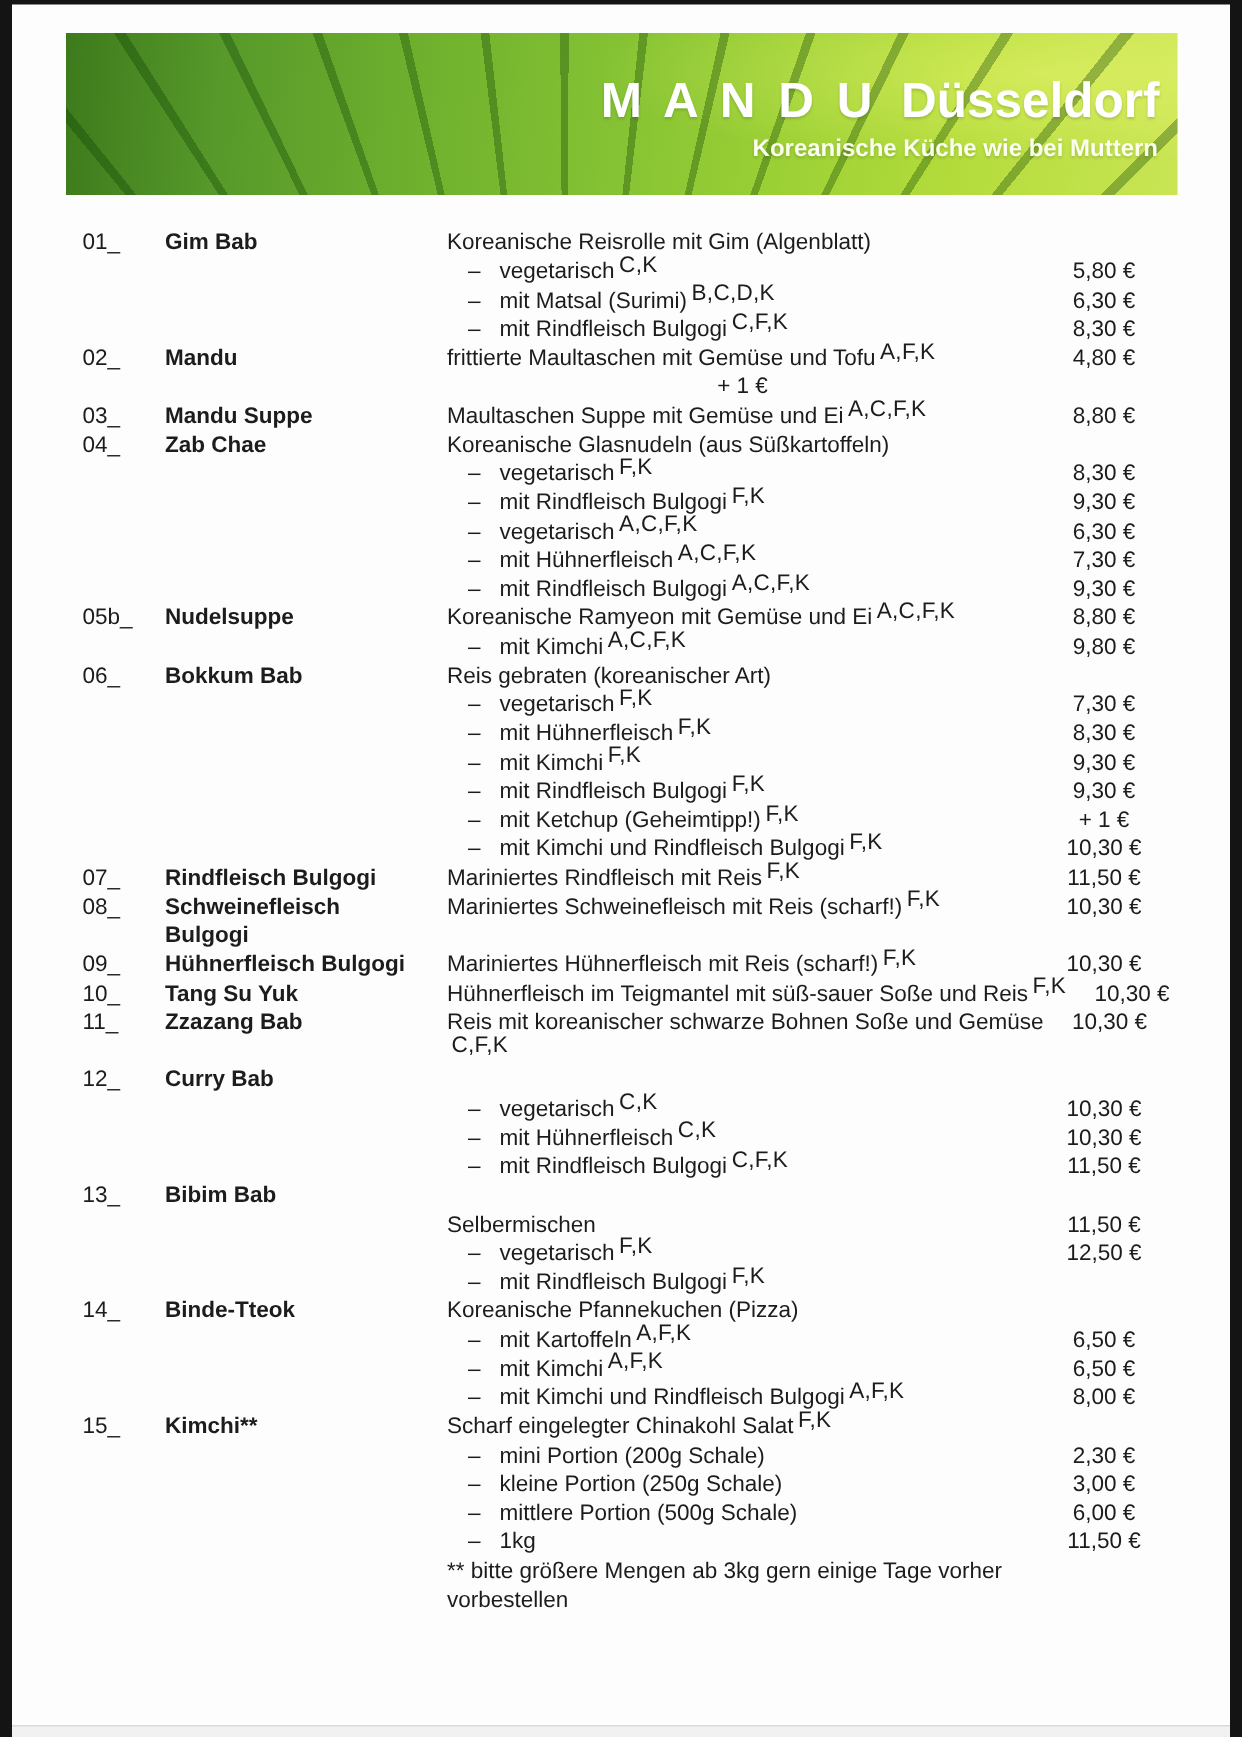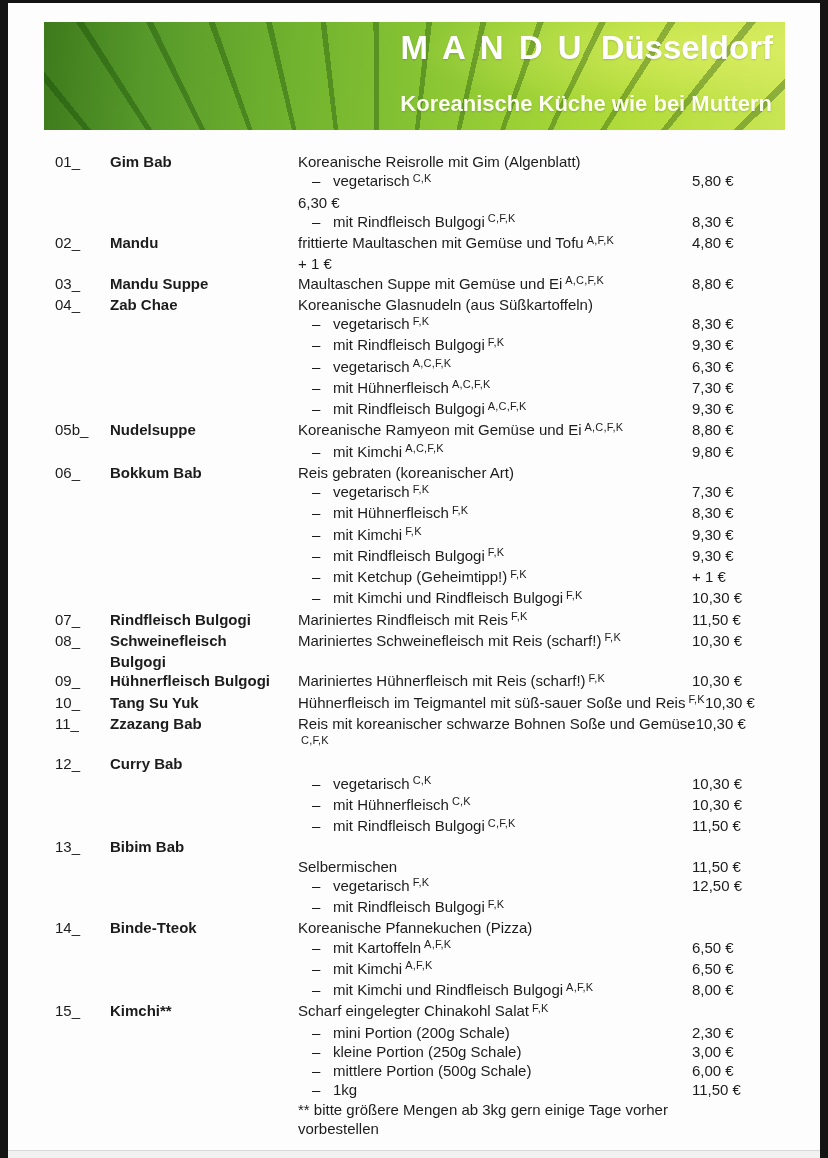--- a/index.html
+++ b/index.html
@@ -13,39 +13,39 @@
   }
   
   .header-band{
     position:relative;margin:19px 35px 0 36px;height:108px;
     background:
       repeating-conic-gradient(from 197deg at 45% 430%, rgba(10,60,0,0.33) 0deg 0.7deg, rgba(255,255,255,0) 0.7deg 6.5deg),
       radial-gradient(ellipse 65% 90% at 88% 25%, rgba(255,255,130,0.38), rgba(255,255,130,0) 62%),
       linear-gradient(94deg,#3d7a1c 0%,#57992a 14%,#6cae2d 30%,#83c133 48%,#9bd035 64%,#b3dc3b 80%,#c9e554 100%);
   }
   .title{
-    position:absolute;right:12px;top:7px;font-size:33px;font-weight:bold;color:#ffffff;
+    position:absolute;right:12px;top:26px;font-size:33px;font-weight:bold;color:#ffffff;
     white-space:nowrap;text-shadow:0 1px 2px rgba(0,40,0,0.18);
   }
   .brand{letter-spacing:3px;margin-right:16px;}
   .subtitle{
-    position:absolute;right:13px;top:69px;font-size:22px;font-weight:bold;color:#fcfff0;
+    position:absolute;right:13px;top:69px;font-size:16px;font-weight:bold;color:#fcfff0;
     white-space:nowrap;text-shadow:0 1px 2px rgba(0,40,0,0.18);
   }
   
   .menu{
     margin:22px 40px 0 47px;font-size:15px;line-height:19.25px;color:#1c1c1c;
   }
   .row{display:grid;grid-template-columns:55px 188px 1fr 88px;}
   .c-num{white-space:nowrap;}
   .c-name{font-weight:bold;white-space:nowrap;}
   .c-desc{white-space:nowrap;}
-  .c-price{text-align:left;white-space:nowrap;}
+  .c-price{text-align:center;white-space:nowrap;}
   .dash{display:inline-block;width:21px;padding-left:14px;box-sizing:content-box;}
-  .sup{font-size:11px;position:relative;top:-4.5px;margin-left:3px;letter-spacing:0.2px;}
+  .sup{font-size:15px;position:relative;top:-4.5px;margin-left:3px;letter-spacing:0.2px;}
   .bottom-strip{
     position:absolute;left:0;right:0;bottom:0;height:7px;
     background:#f1f1f1;border-top:1px solid #d9d9d9;
   }
 </style>
 </head>
 <body>
 
 <div class="page">
 
@@ -65,20 +65,21 @@
       </div>
       <div class="row">
         <span class="c-num"></span>
         <span class="c-name"></span>
         <span class="c-desc"><span class="dash">–</span><span>vegetarisch</span><span class="sup">C,K</span></span>
         <span class="c-price">5,80 €</span>
       </div>
       <div class="row">
         <span class="c-num"></span>
         <span class="c-name"></span>
+        <span class="c-desc"><span class="dash">–</span><span>mit Matsal (Surimi)</span><span class="sup">B,C,D,K</span></span>
         <span class="c-price">6,30 €</span>
       </div>
       <div class="row">
         <span class="c-num"></span>
         <span class="c-name"></span>
         <span class="c-desc"><span class="dash">–</span><span>mit Rindfleisch Bulgogi</span><span class="sup">C,F,K</span></span>
         <span class="c-price">8,30 €</span>
       </div>
       <div class="row">
         <span class="c-num">02_</span>

